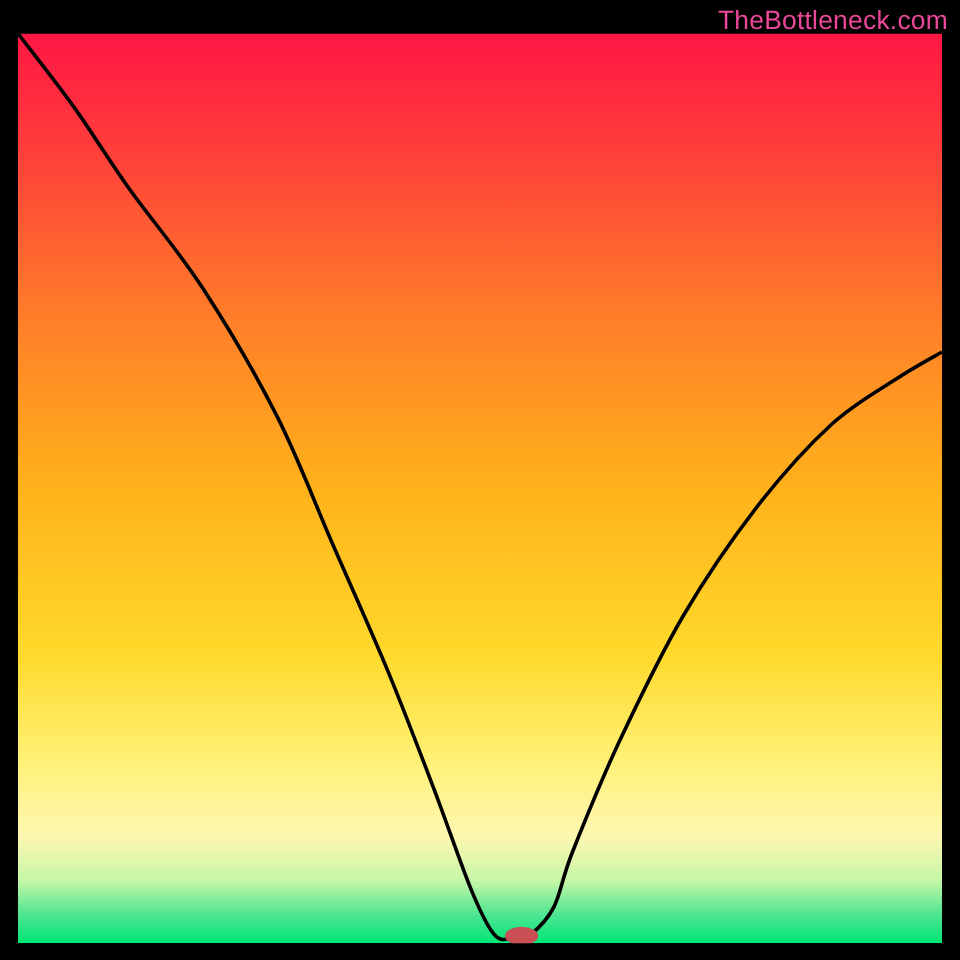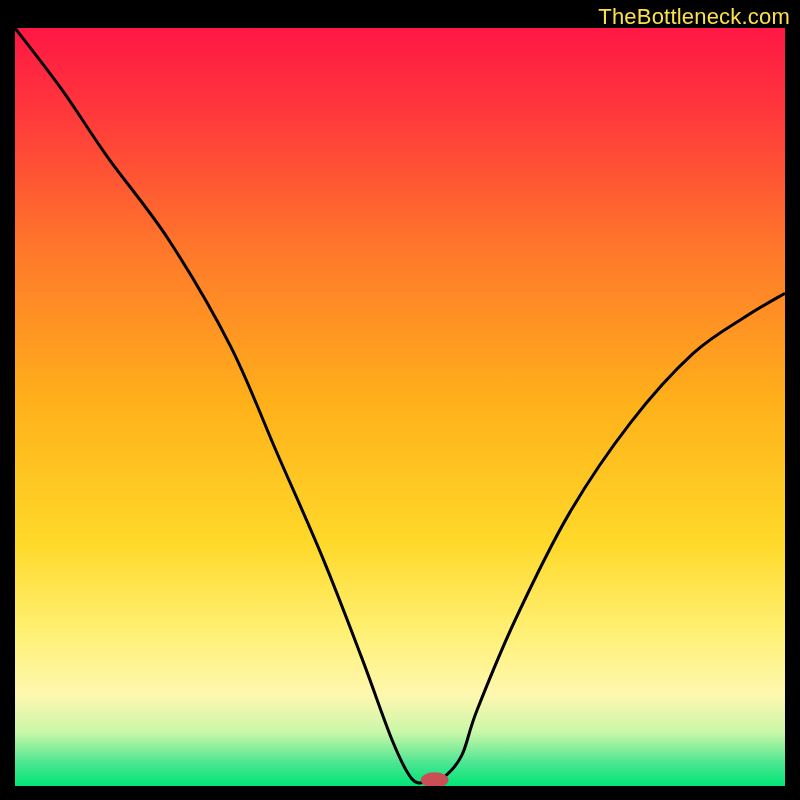--- a/index.html
+++ b/index.html
@@ -14,21 +14,21 @@
   .frame {
     position: relative;
     width: 800px;
     height: 800px;
     background: #000;
   }
   .watermark {
     position: absolute;
     top: 4px;
     right: 10px;
-    color: #fde047;
+    color: #ec4899;
     font-size: 22px;
     font-weight: 500;
     letter-spacing: 0.2px;
     z-index: 5;
   }
   .plot {
     position: absolute;
     left: 15px;
     top: 28px;
     width: 770px;

